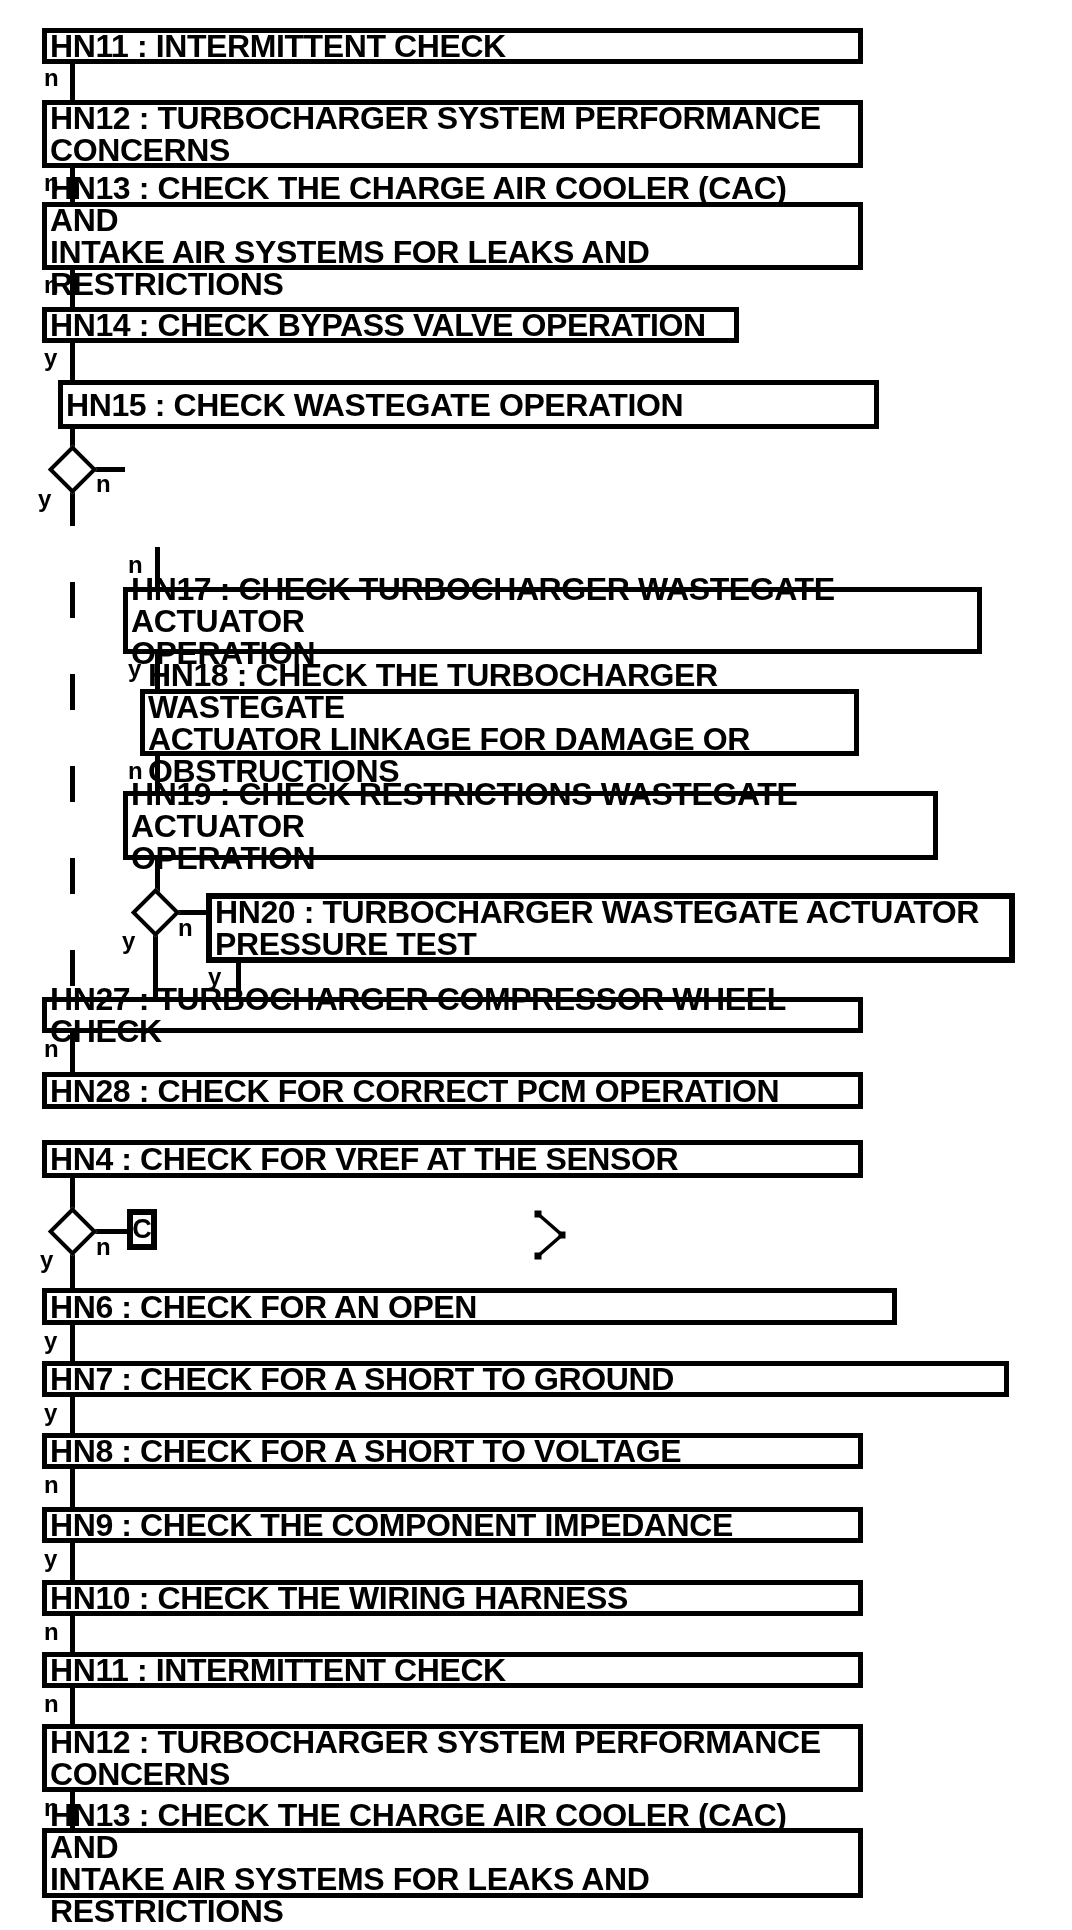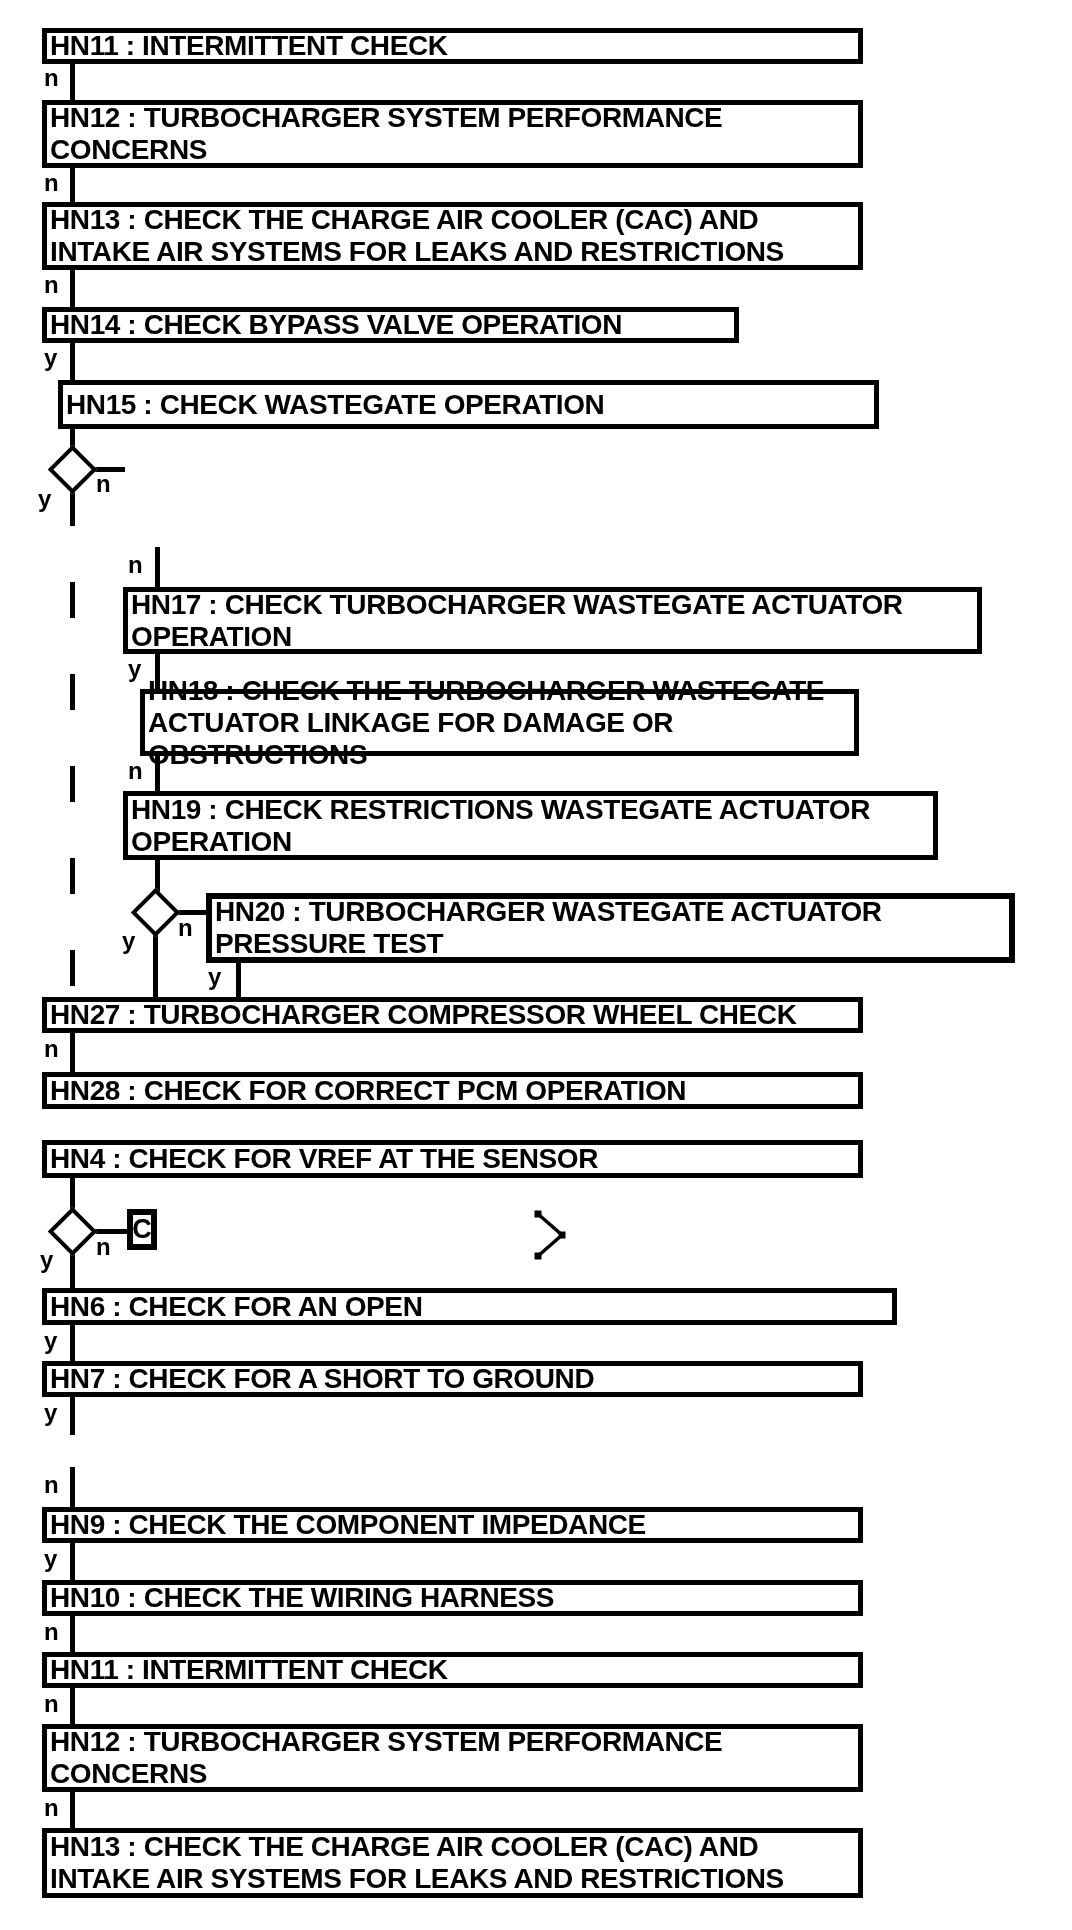--- a/index.html
+++ b/index.html
@@ -1,20 +1,20 @@
 <!DOCTYPE html>
 <html><head>
 <meta charset="utf-8">
 <style>
   html,body{margin:0;padding:0;background:#ffffff;}
   #stage{position:relative;width:1072px;height:1930px;background:#ffffff;overflow:hidden;
          font-family:"Liberation Sans",sans-serif;}
   .box{position:absolute;box-sizing:border-box;border:5px solid #000;background:#fff;
        display:flex;align-items:center;white-space:pre-line;
-       font-weight:bold;font-size:28px;line-height:32px;letter-spacing:-0.4px;
+       font-weight:bold;font-size:32px;line-height:32px;letter-spacing:-0.4px;
        padding:0 4px 0 3px;color:#000;}
   .vline{position:absolute;width:5px;background:#000;}
   .vline.dashed{background:repeating-linear-gradient(to bottom,#000 0 36px,transparent 36px 92px);}
   .hline{position:absolute;height:5px;background:#000;}
   .lbl{position:absolute;font-weight:bold;font-size:24px;line-height:24px;color:#000;}
   .diamond{position:absolute;width:27px;height:27px;box-sizing:content-box;border:4px solid #000;
            background:#fff;transform:rotate(45deg);}
   .cbox{position:absolute;box-sizing:border-box;border:6px solid #000;background:#fff;
         display:flex;align-items:center;justify-content:center;
         font-weight:bold;font-size:27px;color:#000;}
@@ -68,21 +68,22 @@
   <div class="box" style="left:140px;top:689px;width:719px;height:67px">HN18 : CHECK THE TURBOCHARGER WASTEGATE
 ACTUATOR LINKAGE FOR DAMAGE OR OBSTRUCTIONS</div>
   <div class="box" style="left:123px;top:791px;width:815px;height:69px">HN19 : CHECK RESTRICTIONS WASTEGATE ACTUATOR
 OPERATION</div>
   <div class="box" style="left:206px;top:893px;width:809px;height:70px;border-width:6px">HN20 : TURBOCHARGER WASTEGATE ACTUATOR
 PRESSURE TEST</div>
   <div class="box" style="left:42px;top:997px;width:821px;height:36px">HN27 : TURBOCHARGER COMPRESSOR WHEEL CHECK</div>
   <div class="box" style="left:42px;top:1072px;width:821px;height:37px">HN28 : CHECK FOR CORRECT PCM OPERATION</div>
   <div class="box" style="left:42px;top:1140px;width:821px;height:38px">HN4 : CHECK FOR VREF AT THE SENSOR</div>
   <div class="box" style="left:42px;top:1288px;width:855px;height:37px">HN6 : CHECK FOR AN OPEN</div>
-  <div class="box" style="left:42px;top:1361px;width:821px;height:36px">HN7 : CHECK FOR A SHORT TO GROUND</div>
+  <div class="box" style="left:42px;top:1361px;width:967px;height:36px">HN7 : CHECK FOR A SHORT TO GROUND</div>
+  <div class="box" style="left:42px;top:1433px;width:821px;height:36px">HN8 : CHECK FOR A SHORT TO VOLTAGE</div>
   <div class="box" style="left:42px;top:1507px;width:821px;height:36px">HN9 : CHECK THE COMPONENT IMPEDANCE</div>
   <div class="box" style="left:42px;top:1580px;width:821px;height:36px">HN10 : CHECK THE WIRING HARNESS</div>
   <div class="box" style="left:42px;top:1652px;width:821px;height:36px">HN11 : INTERMITTENT CHECK</div>
   <div class="box" style="left:42px;top:1724px;width:821px;height:68px">HN12 : TURBOCHARGER SYSTEM PERFORMANCE
 CONCERNS</div>
   <div class="box" style="left:42px;top:1828px;width:821px;height:70px">HN13 : CHECK THE CHARGE AIR COOLER (CAC) AND
 INTAKE AIR SYSTEMS FOR LEAKS AND RESTRICTIONS</div>
 
   <div class="lbl" style="left:44px;top:66px">n</div>
   <div class="lbl" style="left:44px;top:171px">n</div>

